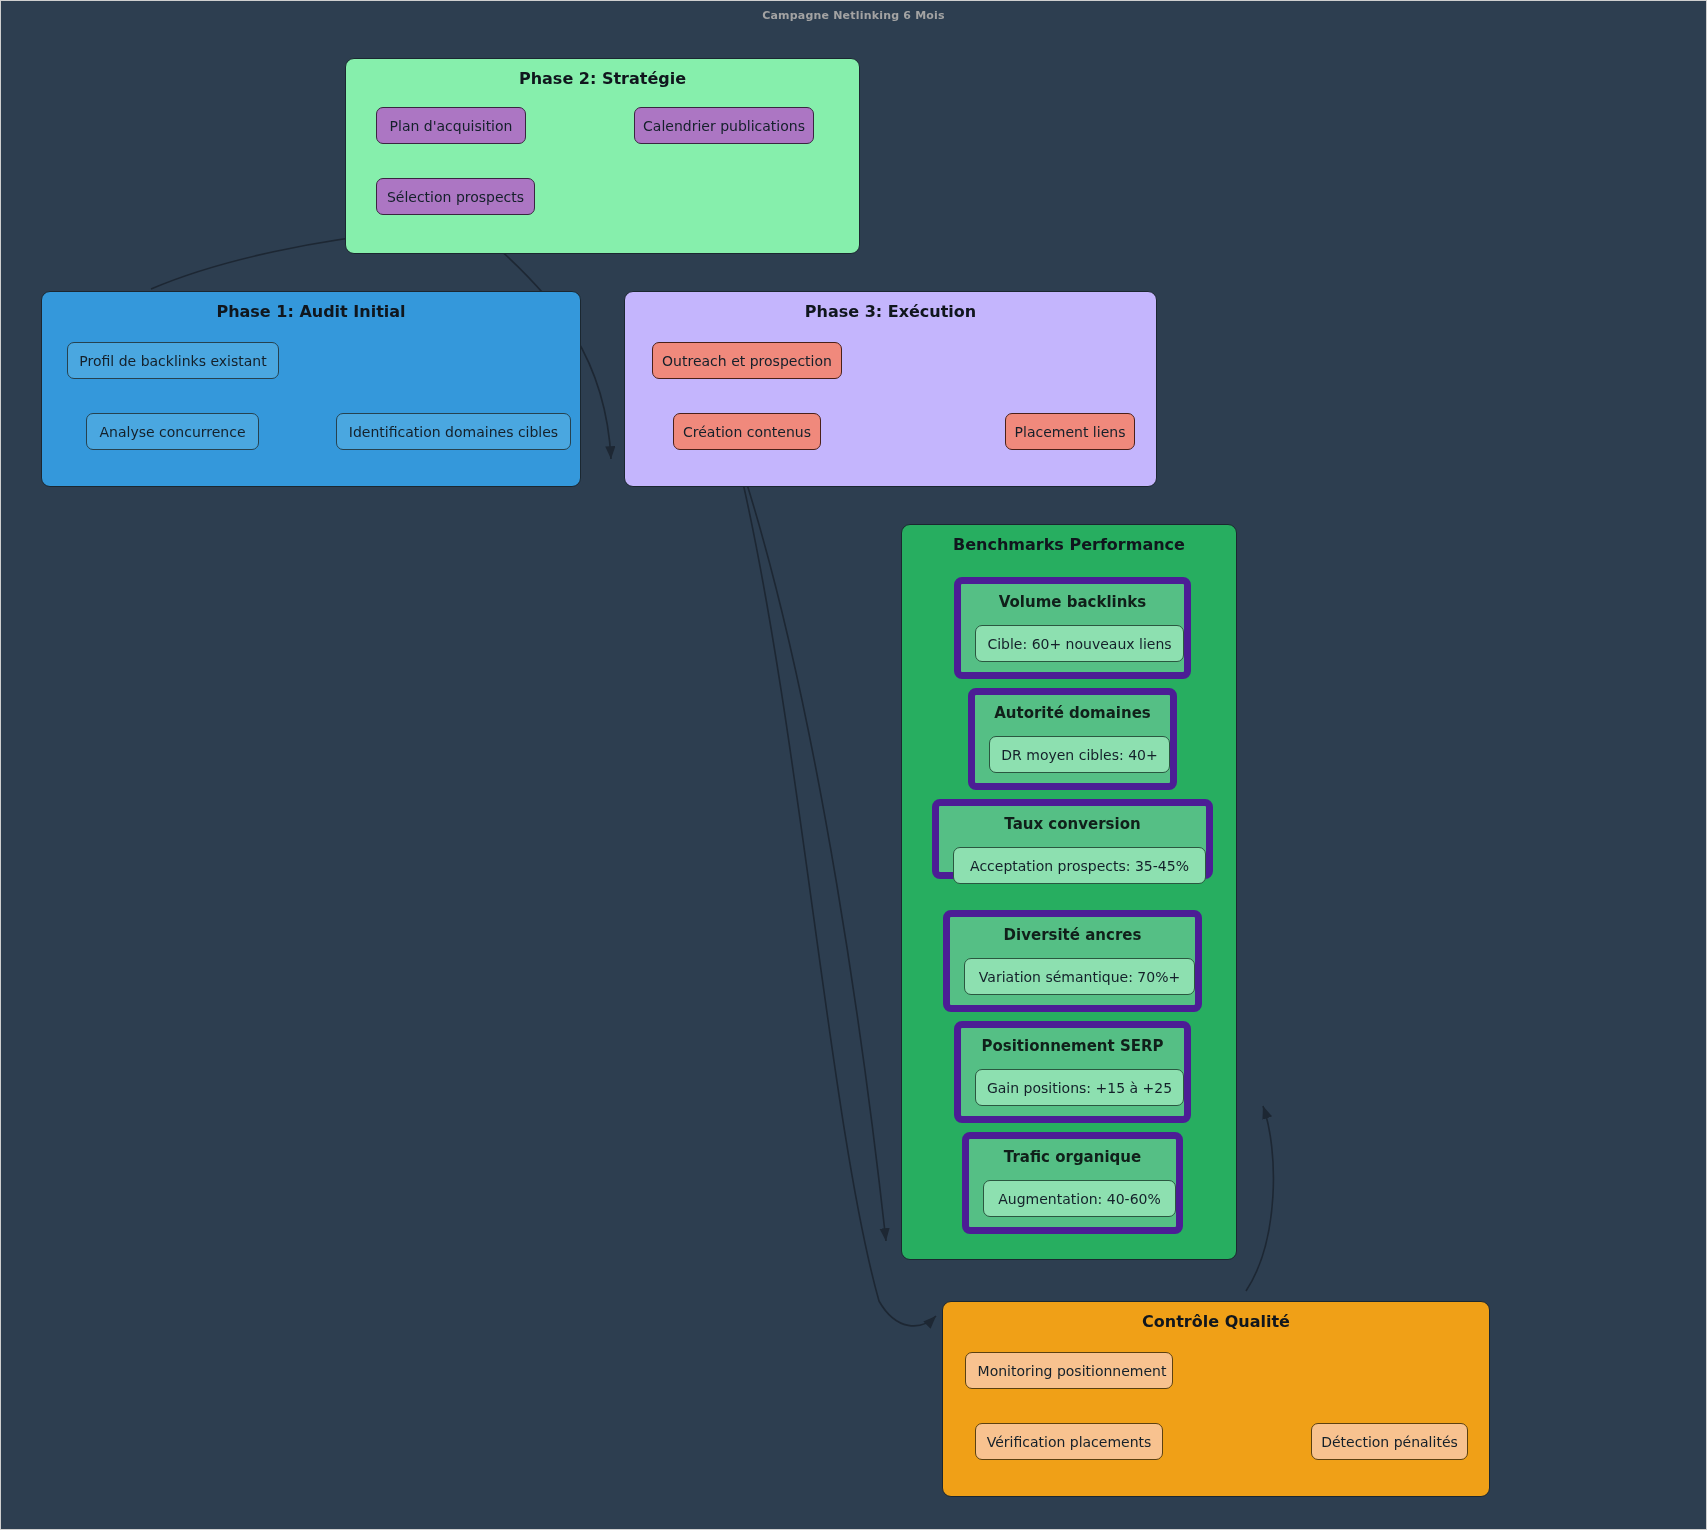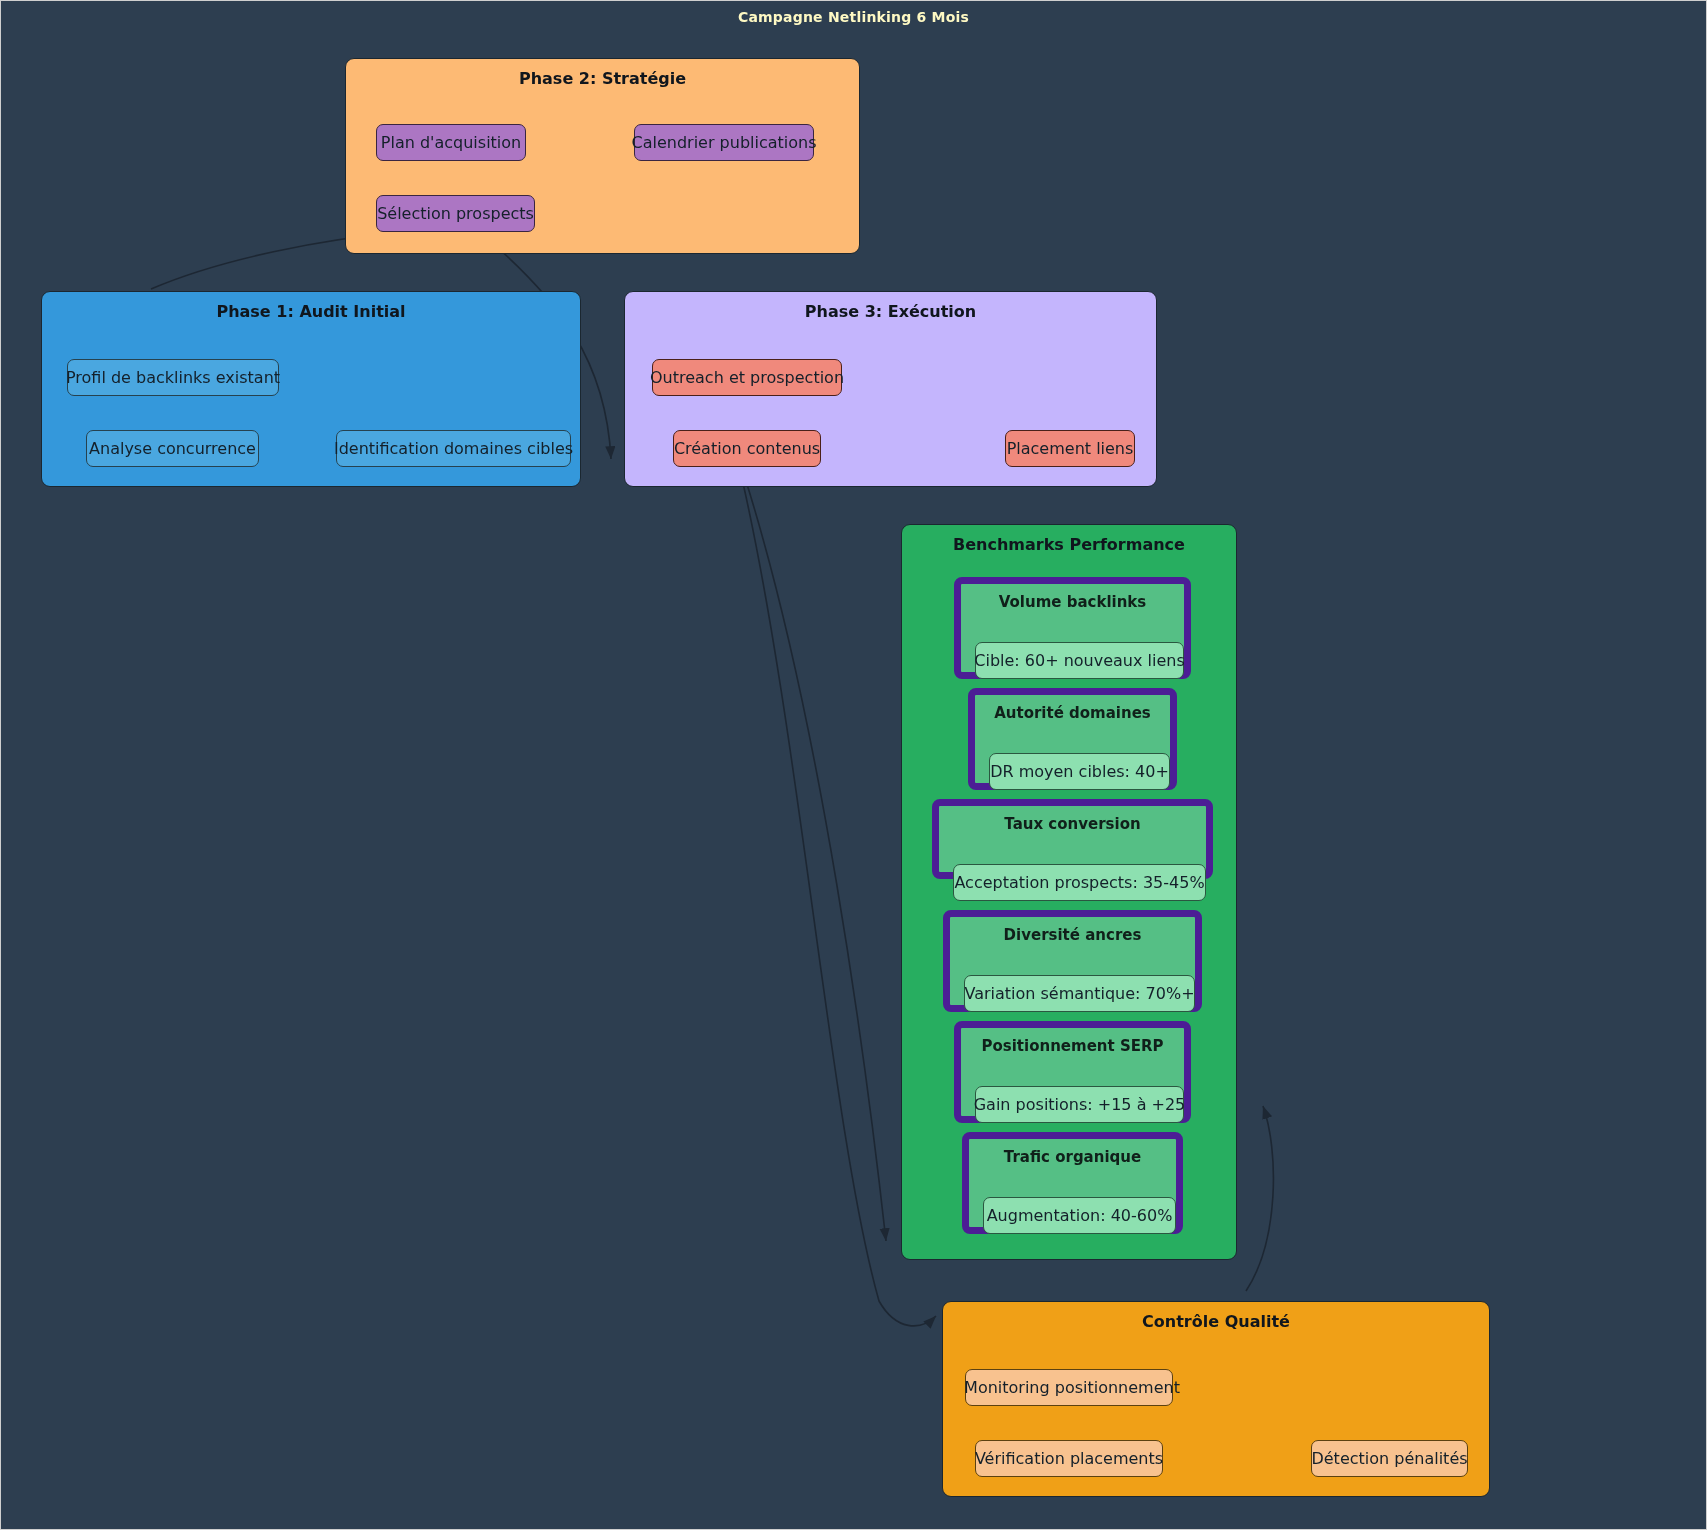--- a/index.html
+++ b/index.html
@@ -21,23 +21,23 @@
     left: 0; top: 0;
     width: 1707px; height: 1530px;
     pointer-events: none;
     z-index: 5;
   }
   .diagram-title {
     position: absolute;
     left: 0; top: 8px;
     width: 100%;
     text-align: center;
-    font-size: 14px;
+    font-size: 11px;
     font-weight: bold;
-    color: #fef9c3;
+    color: #a3a3a3;
     letter-spacing: 0.2px;
     z-index: 8;
   }
   .cluster {
     position: absolute;
     border-radius: 9px;
     border: 1px solid #1b2730;
     z-index: 6;
   }
   .cluster-title {
@@ -49,32 +49,31 @@
     font-weight: bold;
     color: #10161d;
   }
   .node {
     position: absolute;
     display: flex;
     align-items: center;
     justify-content: center;
     border-radius: 7px;
     border: 1px solid #27323b;
-    font-size: 16px;
+    font-size: 14px;
     color: #14202a;
     white-space: nowrap;
     padding: 0 14px;
     line-height: 1;
-    margin-top: 17px;
   }
   
   #phase1 { background: #3498db; }
   #phase1 .node { background: #4aa7e0; border-color: #26424f; }
   
-  #phase2 { background: #fdba74; }
+  #phase2 { background: #86efac; }
   #phase2 .node { background: #ac76c3; border-color: #3a2540; }
   
   #phase3 { background: #c4b5fd; }
   #phase3 .node { background: #f0897c; border-color: #4a2019; }
   
   #benchmarks { background: #27ae60; }
   .bench-group {
     position: absolute;
     background: #55bf85;
     border: 7px solid #4c1d95;

